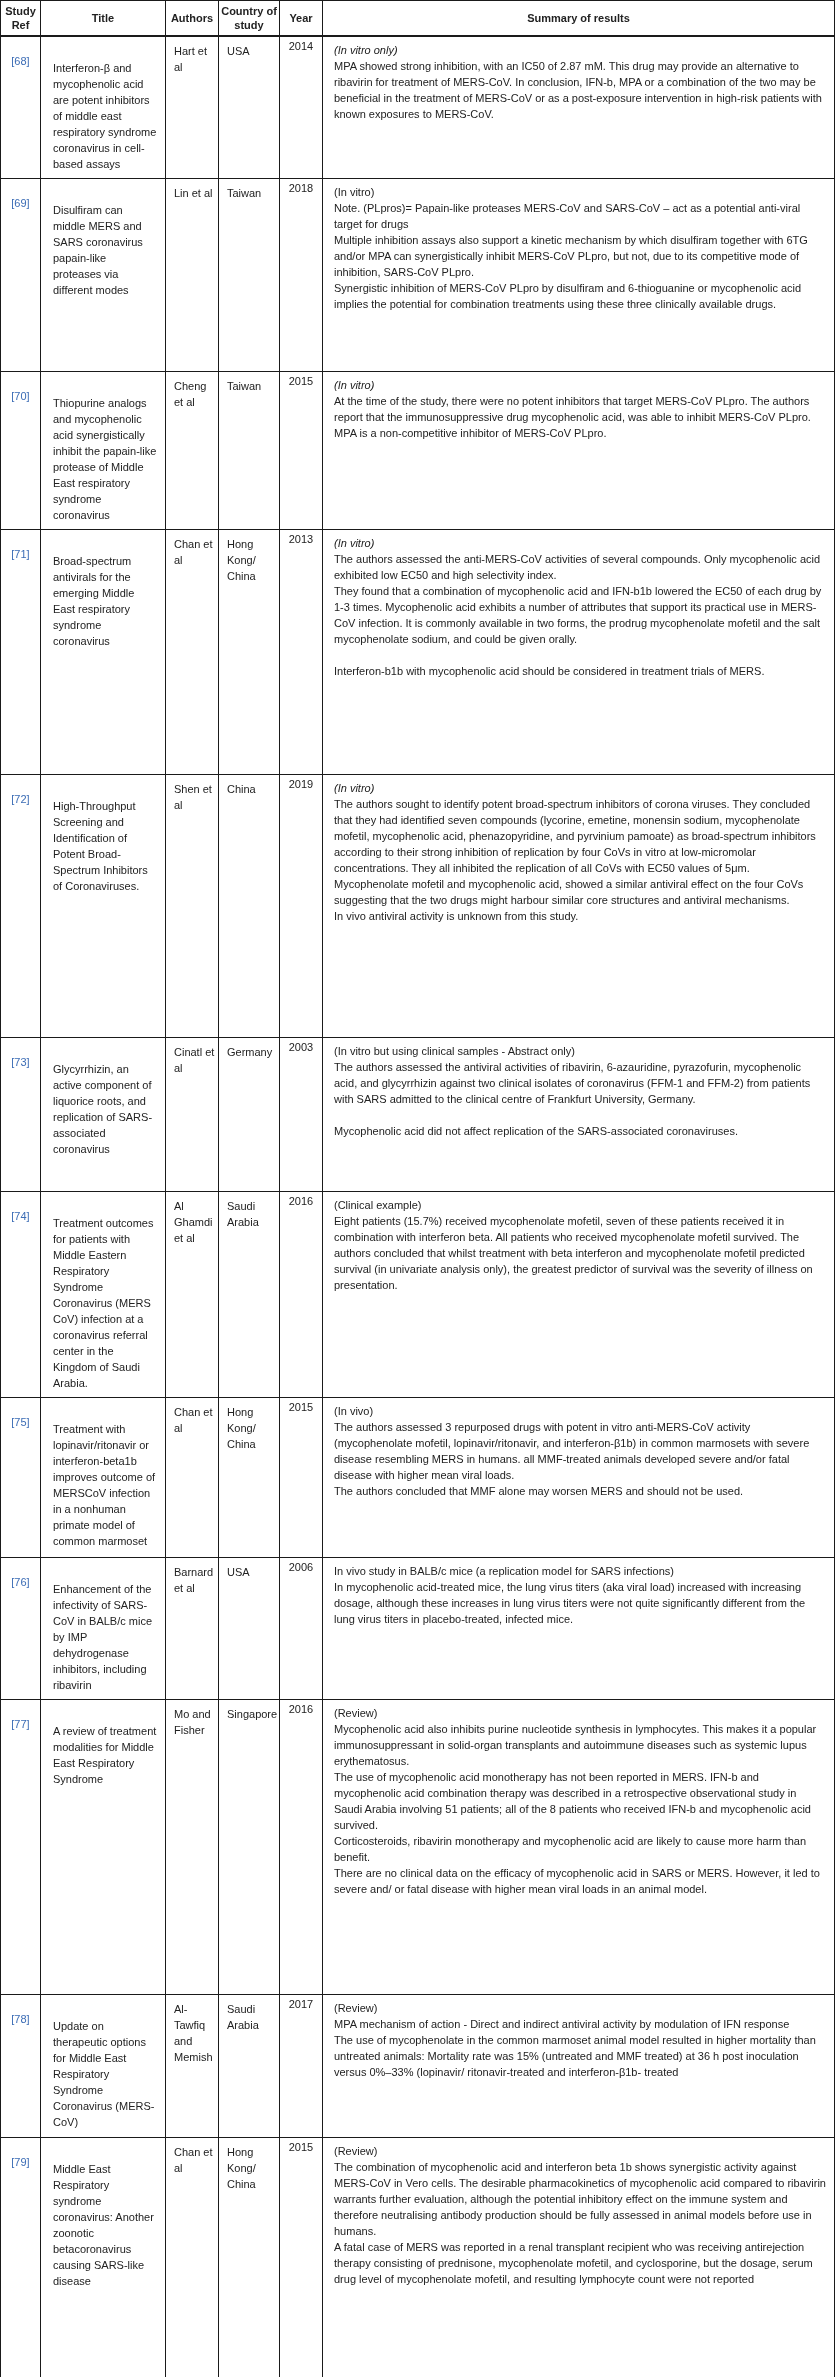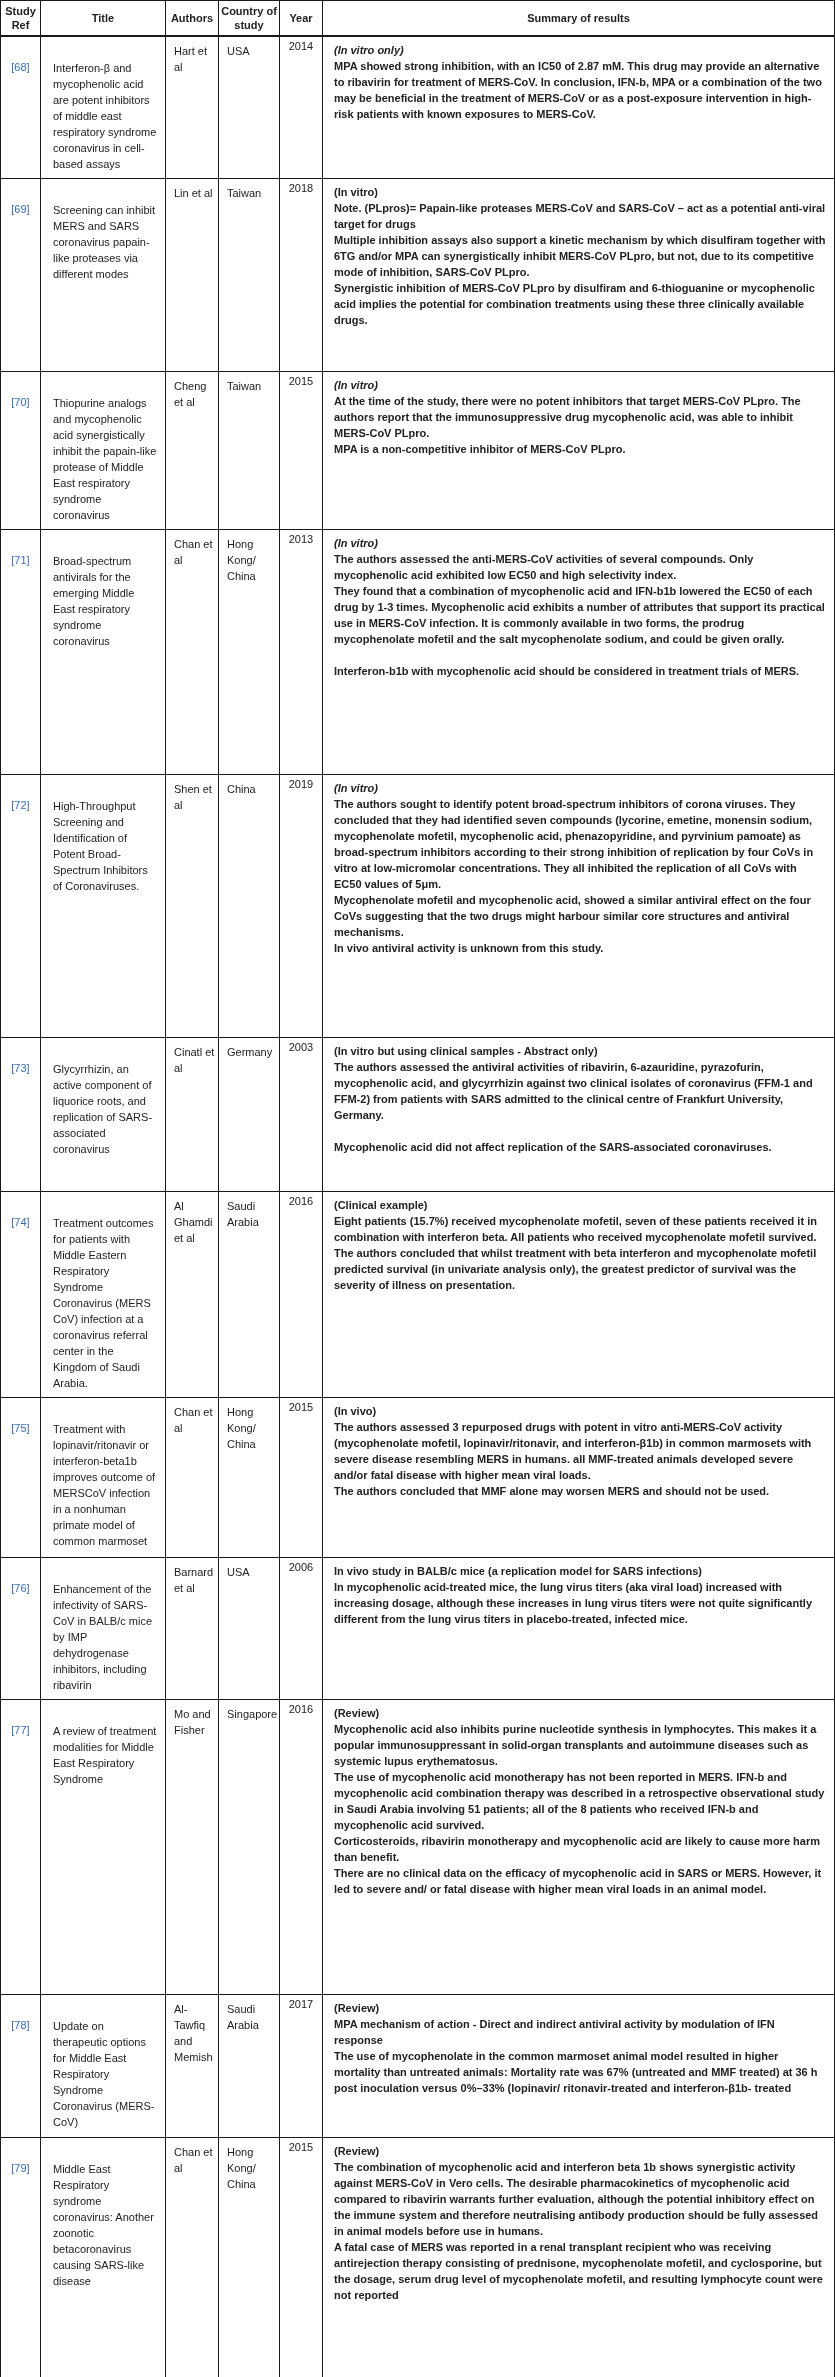--- a/index.html
+++ b/index.html
@@ -32,28 +32,28 @@
     font-weight:bold;
     text-align:center;
     vertical-align:middle;
     padding:3px 2px;
     line-height:14px;
     border-bottom:2px solid #1a1a1a;
     height:35px;
   }
   td.ref{
     text-align:center;
-    padding-top:22px;
+    padding-top:16px;
     color:#3b6cb5;
   }
   td.title{padding:23px 8px 6px 12px;}
   td.authors{padding:6px 3px 6px 8px;}
   td.country{padding:6px 3px 24px 8px;}
   td.year{text-align:center;}
-  td.summary{padding:5px 8px 5px 11px;font-weight:bold;}
+  td.summary{padding:5px 8px 5px 11px;}
   .sum-line{min-height:16px;}
   .sum-line.blank{height:16px;}
   .sum-line.it{font-style:italic;}
   
   tbody tr:nth-child(1){height:125px;}
   tbody tr:nth-child(2){height:193px;}
   tbody tr:nth-child(3){height:102px;}
   tbody tr:nth-child(4){height:245px;}
   tbody tr:nth-child(5){height:263px;}
   tbody tr:nth-child(6){height:154px;}
@@ -94,21 +94,21 @@
     <td class="authors">Hart et al</td>
     <td class="country">USA</td>
     <td class="year">2014</td>
     <td class="summary">
           <div class="sum-line it">(In vitro only)</div>
           <div class="sum-line">MPA showed strong inhibition, with an IC50 of 2.87 mM. This drug may provide an alternative to ribavirin for treatment of MERS-CoV. In conclusion, IFN-b, MPA or a combination of the two may be beneficial in the treatment of MERS-CoV or as a post-exposure intervention in high-risk patients with known exposures to MERS-CoV.</div>
         </td>
   </tr>
       <tr>
     <td class="ref">[69]</td>
-    <td class="title">Screening can inhibit MERS and SARS coronavirus papain-like proteases via different modes</td>
+    <td class="title">Disulfiram can middle MERS and SARS coronavirus papain-like proteases via different modes</td>
     <td class="authors">Lin et al</td>
     <td class="country">Taiwan</td>
     <td class="year">2018</td>
     <td class="summary">
           <div class="sum-line">(In vitro)</div>
           <div class="sum-line">Note. (PLpros)= Papain-like proteases MERS-CoV and SARS-CoV – act as a potential anti-viral target for drugs</div>
           <div class="sum-line">Multiple inhibition assays also support a kinetic mechanism by which disulfiram together with 6TG and/or MPA can synergistically inhibit MERS-CoV PLpro, but not, due to its competitive mode of inhibition, SARS-CoV PLpro.</div>
           <div class="sum-line">Synergistic inhibition of MERS-CoV PLpro by disulfiram and 6-thioguanine or mycophenolic acid implies the potential for combination treatments using these three clinically available drugs.</div>
         </td>
   </tr>
@@ -214,21 +214,21 @@
   </tr>
       <tr>
     <td class="ref">[78]</td>
     <td class="title">Update on therapeutic options for Middle East Respiratory Syndrome Coronavirus (MERS-CoV)</td>
     <td class="authors">Al-Tawfiq and Memish</td>
     <td class="country">Saudi Arabia</td>
     <td class="year">2017</td>
     <td class="summary">
           <div class="sum-line">(Review)</div>
           <div class="sum-line">MPA mechanism of action - Direct and indirect antiviral activity by modulation of IFN response</div>
-          <div class="sum-line">The use of mycophenolate in the common marmoset animal model resulted in higher mortality than untreated animals: Mortality rate was 67% (untreated and MMF treated) at 36 h post inoculation versus 0%–33% (lopinavir/ ritonavir-treated and interferon-β1b- treated</div>
+          <div class="sum-line">The use of mycophenolate in the common marmoset animal model resulted in higher mortality than untreated animals: Mortality rate was 15% (untreated and MMF treated) at 36 h post inoculation versus 0%–33% (lopinavir/ ritonavir-treated and interferon-β1b- treated</div>
         </td>
   </tr>
       <tr>
     <td class="ref">[79]</td>
     <td class="title">Middle East Respiratory syndrome coronavirus: Another zoonotic betacoronavirus causing SARS-like disease</td>
     <td class="authors">Chan et al</td>
     <td class="country">Hong Kong/ China</td>
     <td class="year">2015</td>
     <td class="summary">
           <div class="sum-line">(Review)</div>

